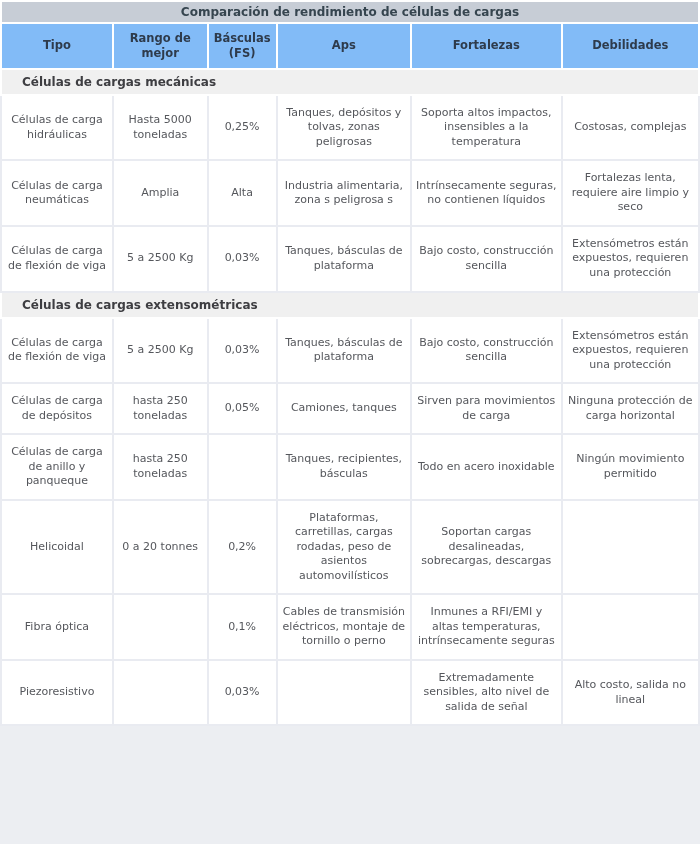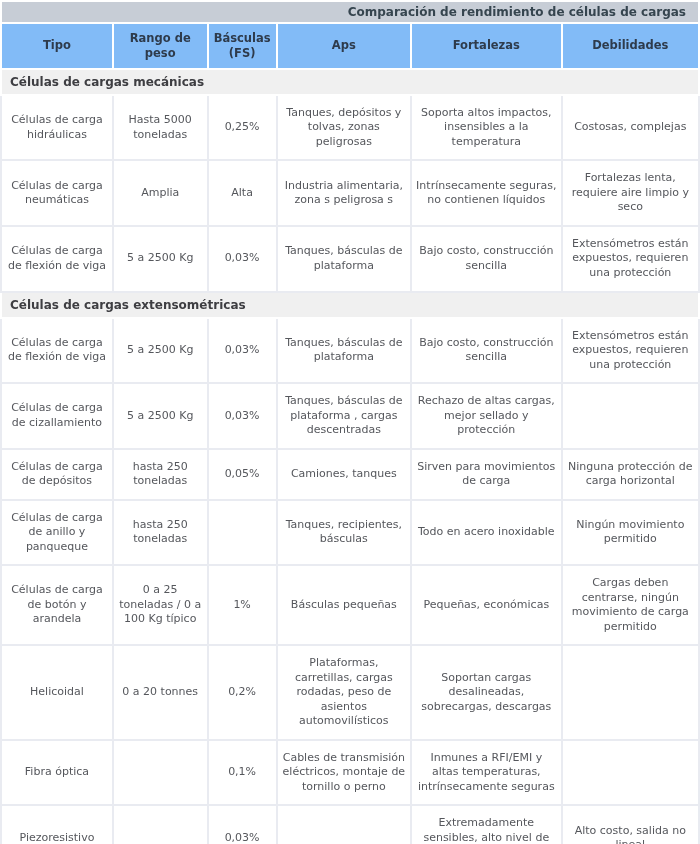--- a/index.html
+++ b/index.html
@@ -21,41 +21,41 @@
   td, th {
     font-size: 11px;
     word-wrap: break-word;
     vertical-align: middle;
   }
   td.title-cell {
     background: var(--title-bg, #C7CDD6);
     color: var(--title-text, #36454F);
     font-weight: bold;
     font-size: 12px;
-    text-align: right;
+    text-align: center;
     padding: 3px 12px;
     border: 2px solid #FFFFFF;
   }
   th.col-header {
     background: var(--header-bg, #82BBF7);
     color: var(--header-text, #2E3B4C);
     font-weight: bold;
     font-size: 11.5px;
     text-align: center;
     padding: 7px 3px;
     border: 2px solid #FFFFFF;
     line-height: 1.3;
   }
   td.section {
     background: var(--section-bg, #F0F0F0);
     color: var(--section-text, #3E3E42);
     font-weight: bold;
     font-size: 12px;
     text-align: left;
-    padding: 5px 8px;
+    padding: 5px 20px;
     border: 2px solid #FFFFFF;
   }
   tbody td.data-cell {
     background: #FFFFFF;
     color: var(--body-text, #55575C);
     text-align: center;
     padding: 10px 4px;
     border: 2px solid var(--grid, #E9EBF1);
     line-height: 1.32;
   }
@@ -71,21 +71,21 @@
     <col style="width:132px">
     <col style="width:148px">
     <col style="width:135px">
   </colgroup>
   <thead>
     <tr>
       <td class="title-cell" colspan="6">Comparación de rendimiento de células de cargas</td>
     </tr>
     <tr id="header-row">
         <th class="col-header">Tipo</th>
-        <th class="col-header">Rango de peso</th>
+        <th class="col-header">Rango de mejor</th>
         <th class="col-header">Básculas (FS)</th>
         <th class="col-header">Aps</th>
         <th class="col-header">Fortalezas</th>
         <th class="col-header">Debilidades</th>
       </tr>
   </thead>
   <tbody id="table-body">
       <tr>
         <td class="section" colspan="6">Células de cargas mecánicas</td>
       </tr>
@@ -118,50 +118,34 @@
       </tr>
       <tr>
         <td class="data-cell">Células de carga de flexión de viga</td>
         <td class="data-cell">5 a 2500 Kg</td>
         <td class="data-cell">0,03%</td>
         <td class="data-cell">Tanques, básculas de plataforma</td>
         <td class="data-cell">Bajo costo, construcción sencilla</td>
         <td class="data-cell">Extensómetros están expuestos, requieren una protección</td>
       </tr>
       <tr>
-        <td class="data-cell">Células de carga de cizallamiento</td>
-        <td class="data-cell">5 a 2500 Kg</td>
-        <td class="data-cell">0,03%</td>
-        <td class="data-cell">Tanques, básculas de plataforma , cargas descentradas</td>
-        <td class="data-cell">Rechazo de altas cargas, mejor sellado y protección</td>
-        <td class="data-cell"></td>
-      </tr>
-      <tr>
         <td class="data-cell">Células de carga de depósitos</td>
         <td class="data-cell">hasta 250 toneladas</td>
         <td class="data-cell">0,05%</td>
         <td class="data-cell">Camiones, tanques</td>
         <td class="data-cell">Sirven para movimientos de carga</td>
         <td class="data-cell">Ninguna protección de carga horizontal</td>
       </tr>
       <tr>
         <td class="data-cell">Células de carga de anillo y panqueque</td>
         <td class="data-cell">hasta 250 toneladas</td>
         <td class="data-cell"></td>
         <td class="data-cell">Tanques, recipientes, básculas</td>
         <td class="data-cell">Todo en acero inoxidable</td>
         <td class="data-cell">Ningún movimiento permitido</td>
-      </tr>
-      <tr>
-        <td class="data-cell">Células de carga de botón y arandela</td>
-        <td class="data-cell">0 a 25 toneladas / 0 a 100 Kg típico</td>
-        <td class="data-cell">1%</td>
-        <td class="data-cell">Básculas pequeñas</td>
-        <td class="data-cell">Pequeñas, económicas</td>
-        <td class="data-cell">Cargas deben centrarse, ningún movimiento de carga permitido</td>
       </tr>
       <tr>
         <td class="data-cell">Helicoidal</td>
         <td class="data-cell">0 a 20 tonnes</td>
         <td class="data-cell">0,2%</td>
         <td class="data-cell">Plataformas, carretillas, cargas rodadas, peso de asientos automovilísticos</td>
         <td class="data-cell">Soportan cargas desalineadas, sobrecargas, descargas</td>
         <td class="data-cell"></td>
       </tr>
       <tr>

